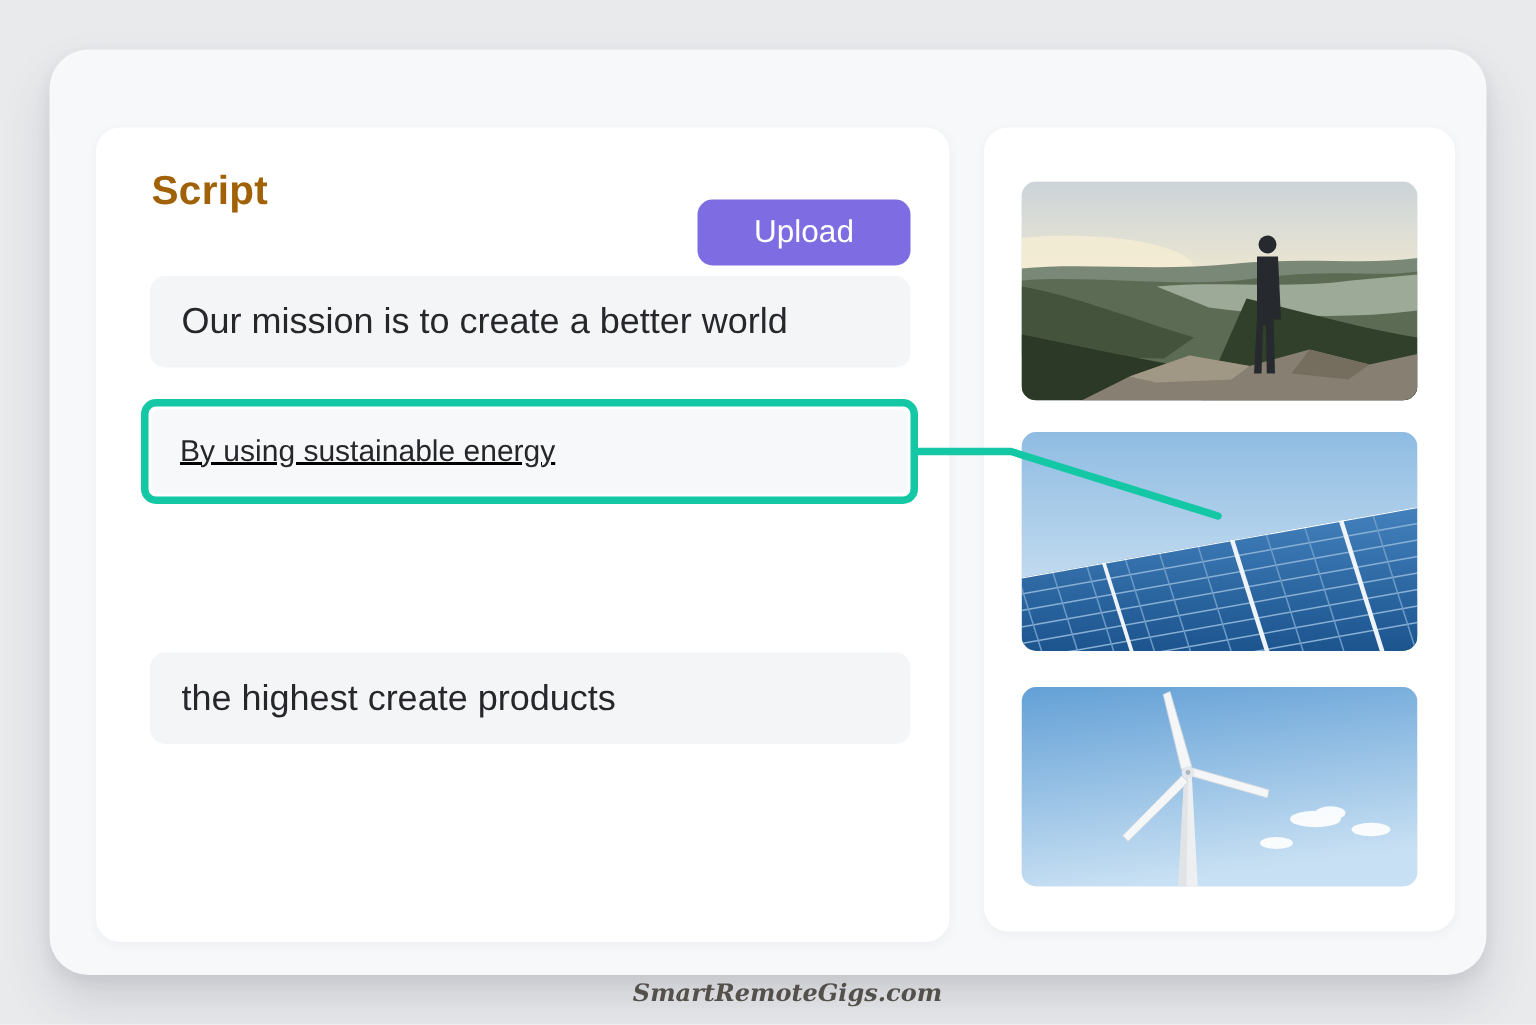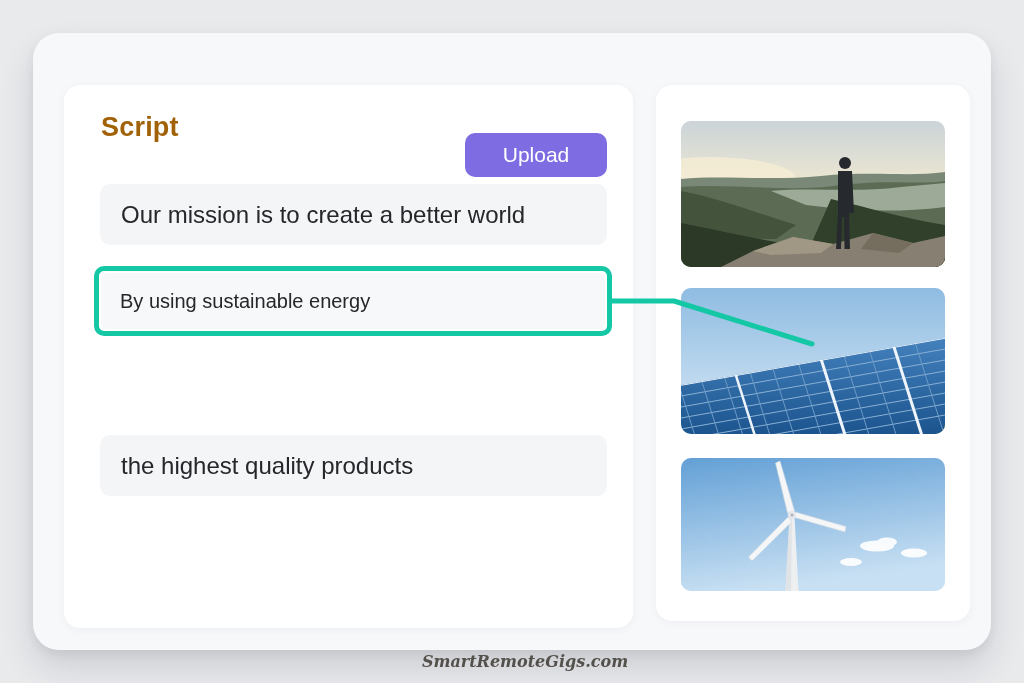--- a/index.html
+++ b/index.html
@@ -40,21 +40,21 @@
   }
   .script-item{
     position:absolute;left:100px;width:507px;height:61px;
     background:#f4f5f7;border-radius:10px;
     display:flex;align-items:center;padding-left:21px;box-sizing:border-box;
     font-size:24px;color:#26262b;
   }
   .hl-box{
     position:absolute;left:94px;top:266px;width:518px;height:70px;
     border:5px solid #14c7a5;border-radius:10px;background:#ffffff;
-    box-sizing:border-box;padding:2px;
+    box-sizing:border-box;padding:2px;text-decoration:underline;
   }
   .hl-inner{
     width:100%;height:100%;background:#f7f8f9;border-radius:5px;
     display:flex;align-items:center;padding-left:19px;box-sizing:border-box;
     font-size:20px;color:#26262b;
   }
   .connector-svg{
     position:absolute;left:0;top:0;width:1024px;height:683px;pointer-events:none;
   }
   .thumb{
@@ -89,21 +89,21 @@
   </div>
 
   <div class="hl-box">
     <div class="hl-inner">
       <span>By using sustainable energy</span>
     </div>
   </div>
 
 
   <div class="script-item" style="top:435px">
-    <span>the highest quality products</span>
+    <span>the highest create products</span>
   </div>
 
   <div class="right-panel"></div>
 
   <div class="thumb thumb-1">
     <svg viewBox="0 0 264 146" preserveAspectRatio="none">
       <defs>
         <linearGradient id="sky1" x1="0" y1="0" x2="0" y2="1">
           <stop offset="0" stop-color="#ccd4d9"></stop>
           <stop offset="0.6" stop-color="#dfdfd4"></stop>

